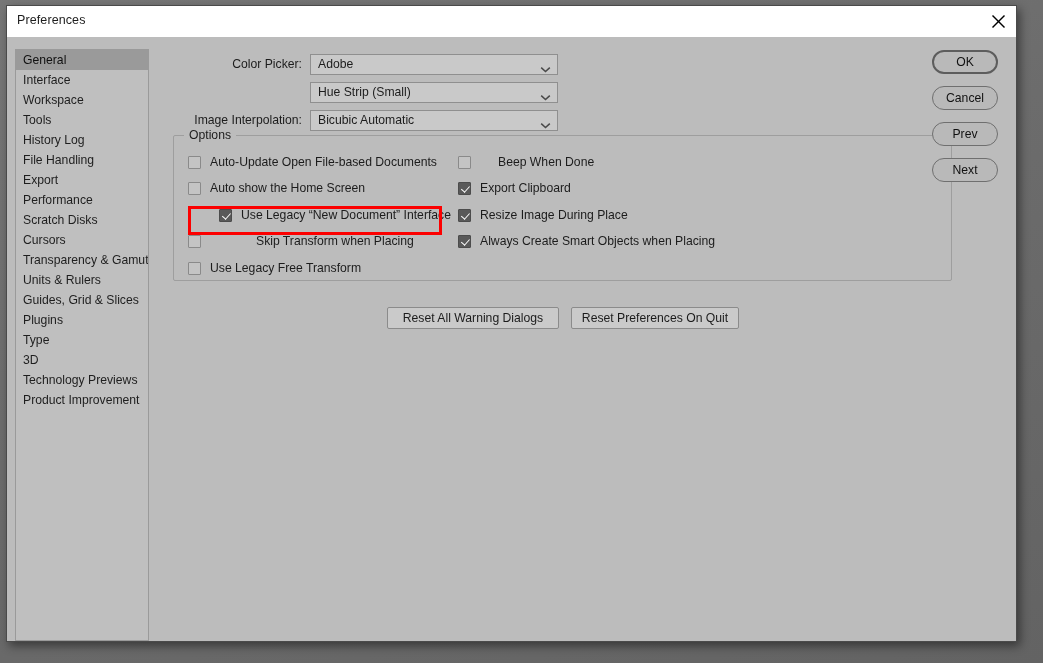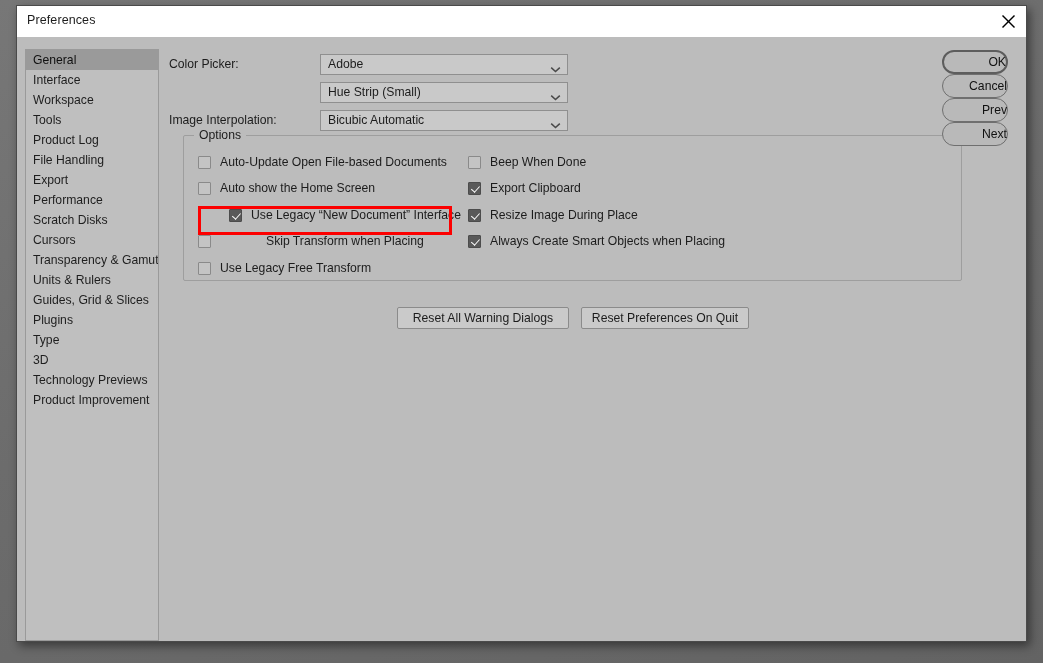--- a/index.html
+++ b/index.html
@@ -19,21 +19,21 @@
   
   #desktop {
     position: absolute;
     inset: 0;
     background: linear-gradient(160deg, #777777 0%, #6c6c6c 45%, #636363 100%);
   }
 
   
   #dialog {
     position: absolute;
-    left: 16px;
+    left: 6px;
     top: 5px;
     width: 1011px;
     height: 637px;
     background: #0f172a;
     border: 1px solid #4a4a4a;
     box-shadow: 3px 4px 9px rgba(0,0,0,0.45);
     box-sizing: border-box;
   }
 
   
@@ -113,21 +113,21 @@
   .field-row {
     position: absolute;
     height: 21px;
     left: 0;
     right: 0;
   }
   .field-label {
     position: absolute;
     left: 0;
     width: 143px;
-    text-align: left;
+    text-align: right;
     font-size: 12.2px;
     color: #1c1c1c;
     line-height: 21px;
     white-space: nowrap;
   }
   .field-select {
     position: absolute;
     left: 151px;
     width: 248px;
     height: 21px;
@@ -243,28 +243,29 @@
   
   #actions {
     position: absolute;
     right: 14px;
     top: 13px;
     width: 70px;
   }
   .action-btn {
     width: 66px;
     height: 24px;
+    margin-bottom: 12px;
     background: #b9b9b9;
     border: 1px solid #6f6f6f;
     border-radius: 13px;
     box-sizing: border-box;
     font-size: 12.2px;
     color: #111111;
     line-height: 22px;
-    text-align: right;
+    text-align: center;
     cursor: pointer;
     white-space: nowrap;
   }
   .action-btn.primary {
     border: 2px solid #5d5d5d;
     line-height: 20px;
   }
 </style>
 </head>
 <body>
@@ -283,21 +284,21 @@
     </div>
   </div>
 
   <div id="content">
 
     <div id="sidebar">
         <div class="side-item selected">General</div>
         <div class="side-item">Interface</div>
         <div class="side-item">Workspace</div>
         <div class="side-item">Tools</div>
-        <div class="side-item">Product Log</div>
+        <div class="side-item">History Log</div>
         <div class="side-item">File Handling</div>
         <div class="side-item">Export</div>
         <div class="side-item">Performance</div>
         <div class="side-item">Scratch Disks</div>
         <div class="side-item">Cursors</div>
         <div class="side-item">Transparency &amp; Gamut</div>
         <div class="side-item">Units &amp; Rulers</div>
         <div class="side-item">Guides, Grid &amp; Slices</div>
         <div class="side-item">Plugins</div>
         <div class="side-item">Type</div>
@@ -355,21 +356,21 @@
             <div class="cb-row" style="left: 14px; top: 97.5px; gap: 46px;">
               <span class="cbox"></span>
               <span class="cb-label">Skip Transform when Placing</span>
             </div>
             <div class="cb-row" style="left: 14px; top: 124px;">
               <span class="cbox"></span>
               <span class="cb-label">Use Legacy Free Transform</span>
             </div>
           </div>
         <div id="options-right">
-            <div class="cb-row" style="left: 284px; top: 18px;">
+            <div class="cb-row" style="left: 284px; top: 18px; gap: 18px;">
               <span class="cbox"></span>
               <span class="cb-label">Beep When Done</span>
             </div>
             <div class="cb-row" style="left: 284px; top: 44.5px;">
               <span class="cbox checked"></span>
               <span class="cb-label">Export Clipboard</span>
             </div>
             <div class="cb-row" style="left: 284px; top: 71px;">
               <span class="cbox checked"></span>
               <span class="cb-label">Resize Image During Place</span>

